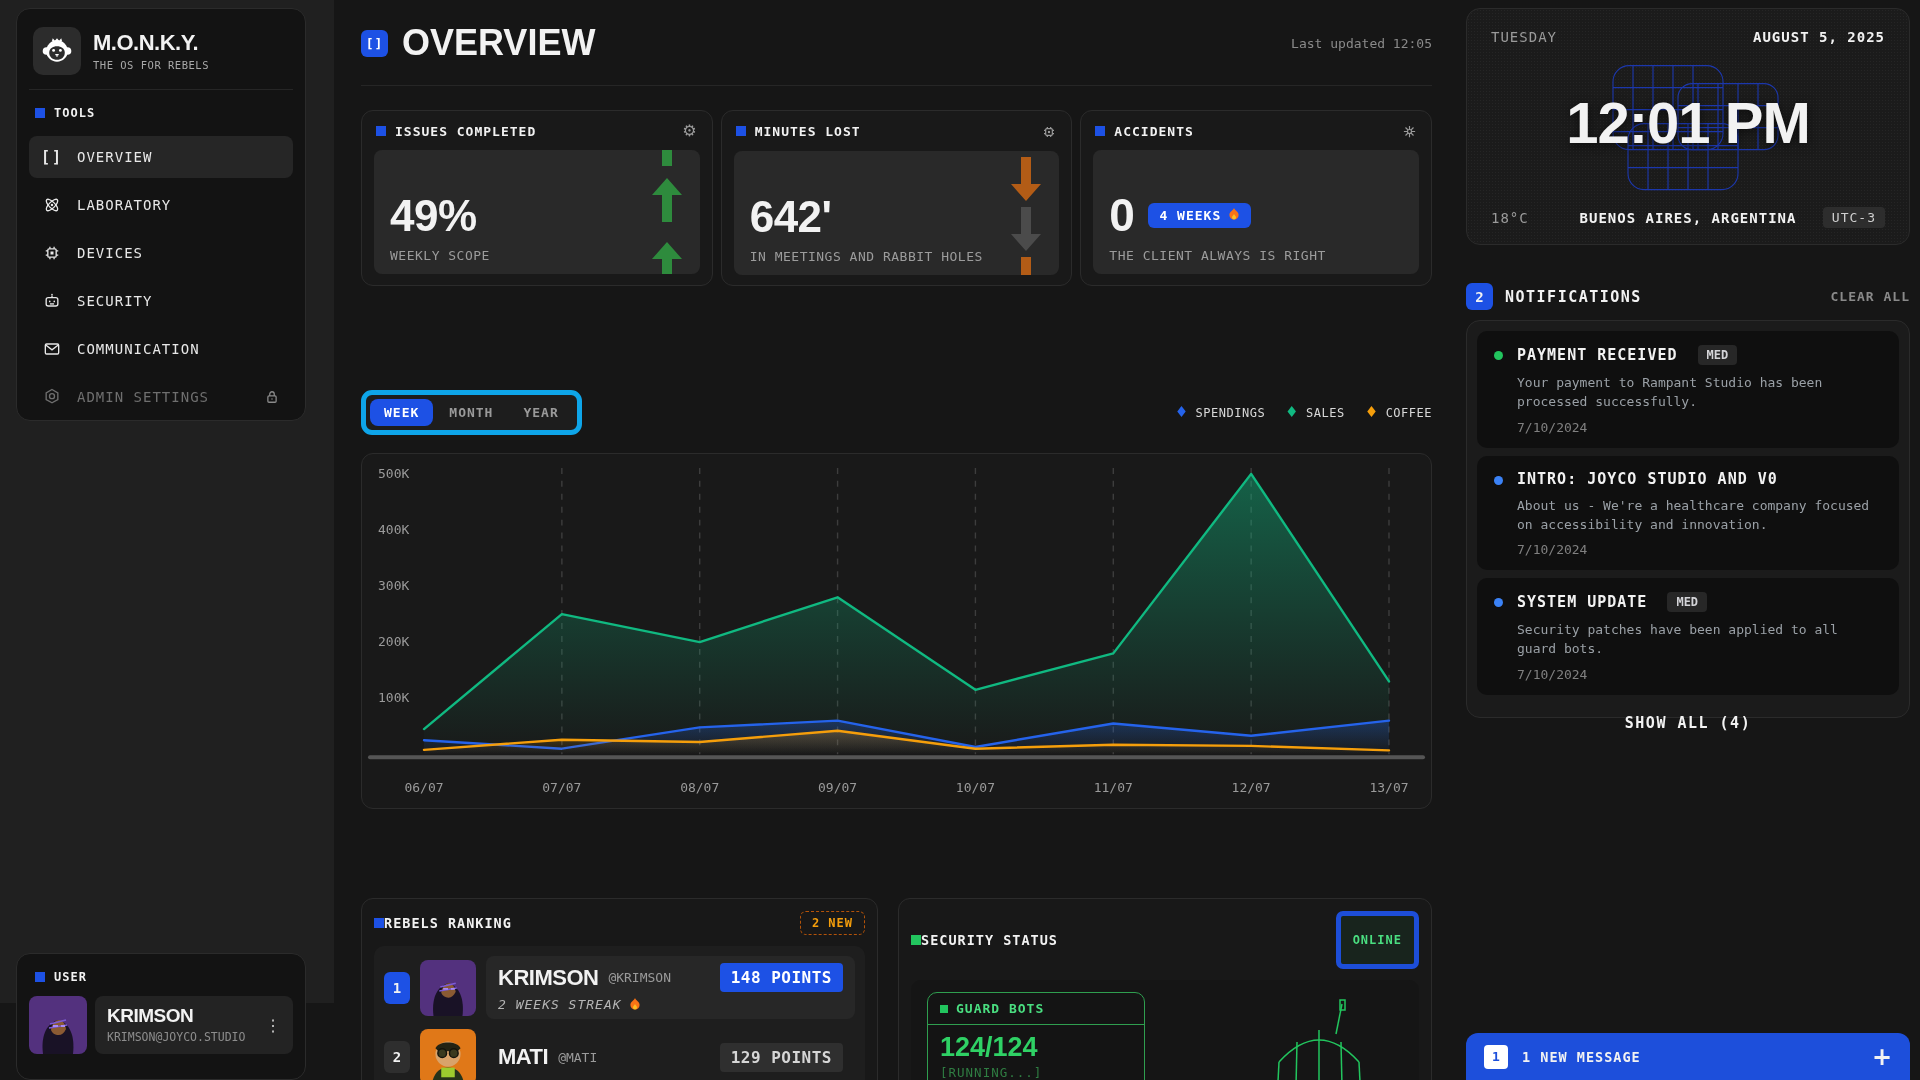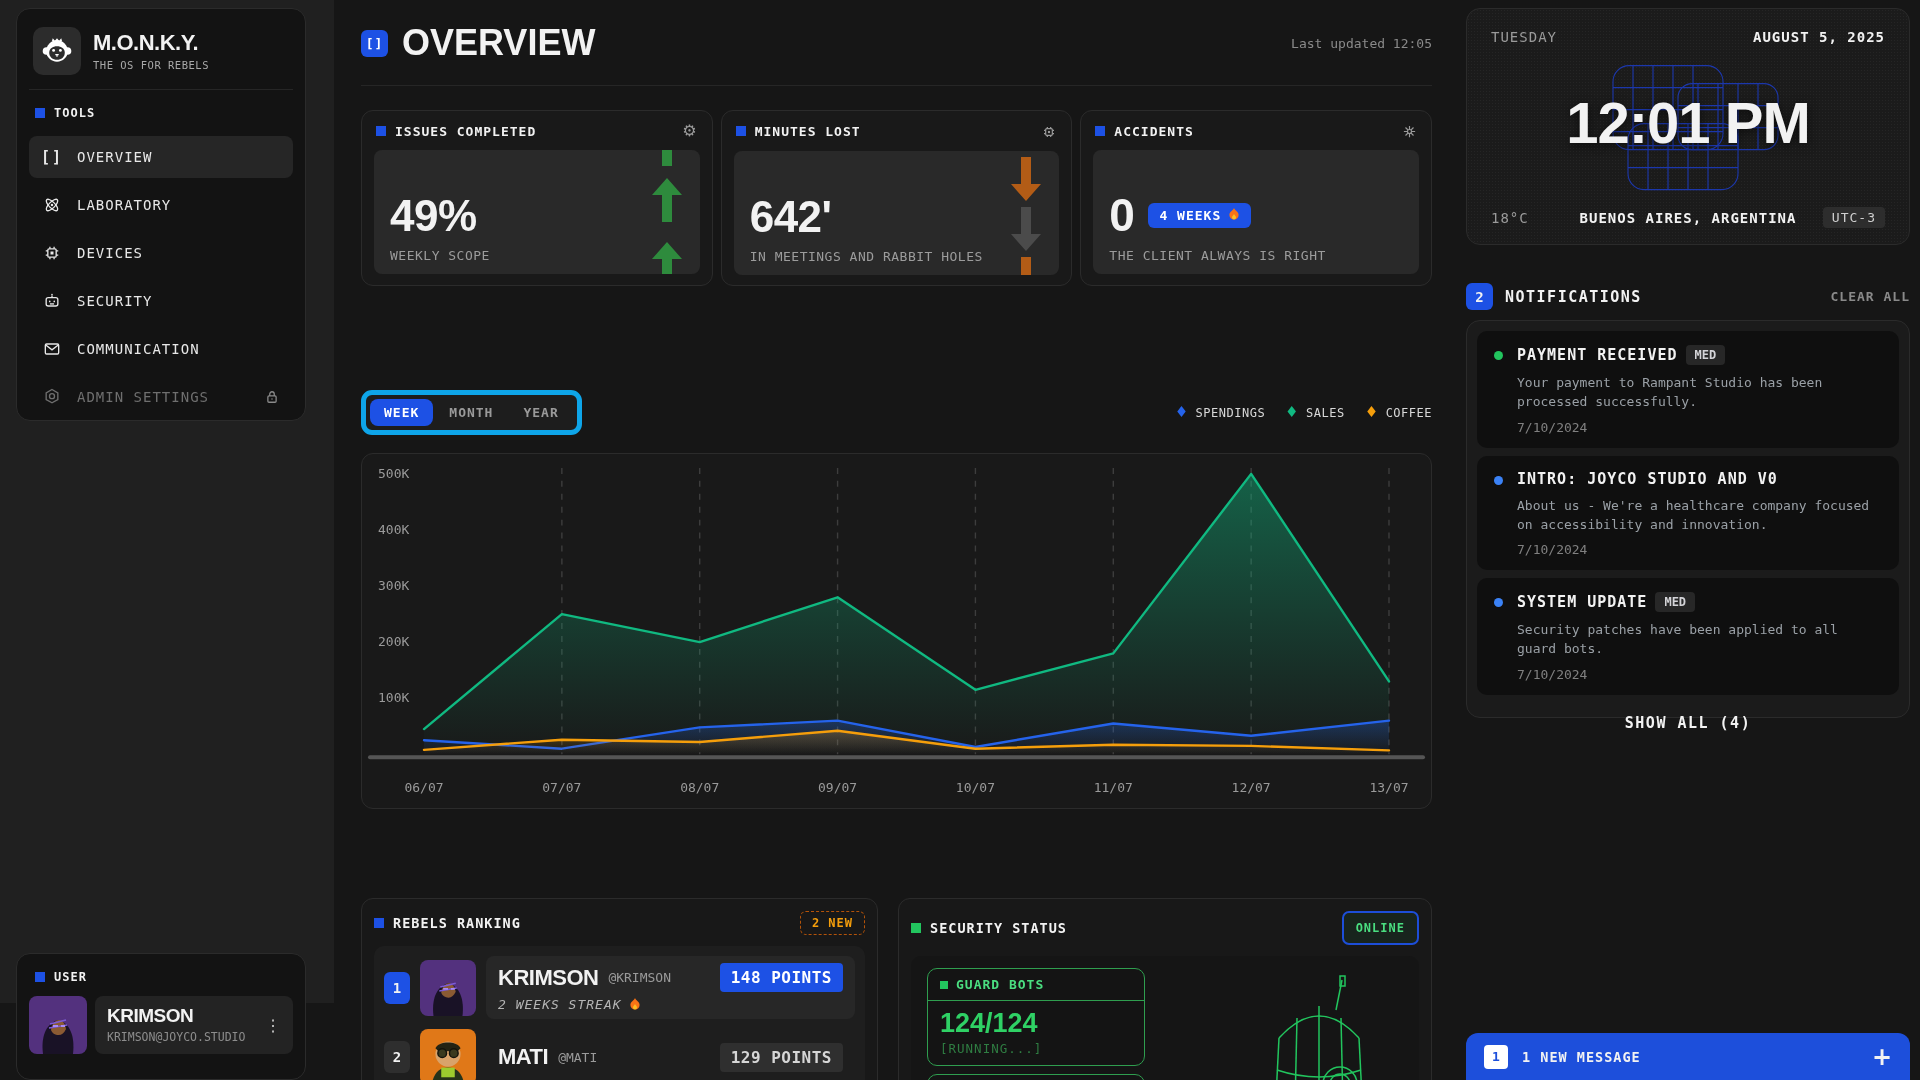--- a/index.html
+++ b/index.html
@@ -64,40 +64,40 @@
   .legend { margin-left:auto; display:flex; gap:20px; align-items:center; }
   .legend-item { display:flex; align-items:center; gap:7px; font-size:12px; letter-spacing:0.5px; color:#d8d8d8; }
   .mk { font-family:"DejaVu Sans", sans-serif; font-size:15px; line-height:1; }
   .mk-blue { color:#2563eb; } .mk-green { color:#10b981; } .mk-orange { color:#f59e0b; }
 
   .chart-card { position:absolute; left:361px; top:453px; width:1071px; height:356px; background:#191919; border:1px solid #2b2b2b; border-radius:12px; overflow:hidden; }
   .chart-card svg { display:block; width:100%; height:100%; }
 
   
   .rank-card { position:absolute; left:361px; top:898px; width:517px; height:260px; background:#181818; border:1px solid #2b2b2b; border-radius:12px; padding:12px; }
-  .card-head { display:flex; align-items:center; gap:9px; font-size:13.5px; font-weight:bold; letter-spacing:1px; }
+  .card-head { display:flex; align-items:center; font-size:13.5px; font-weight:bold; letter-spacing:1px; }
   .new-badge { margin-left:auto; color:#f59e0b; border:1px dashed #b45309; border-radius:6px; font-size:12px; font-weight:bold; padding:4px 11px; letter-spacing:1px; }
   .rank-list { margin-top:11px; background:#1e1e1e; border-radius:10px; padding:10px; }
   .rank-row { display:flex; align-items:center; gap:10px; margin-bottom:10px; }
   .rank-num { width:26px; height:32px; border-radius:6px; display:flex; align-items:center; justify-content:center; font-size:14px; font-weight:bold; flex:none; }
   .rank-num.first { background:#1d51e5; } .rank-num.other { background:#2e2e2e; }
   .rank-avatar { width:56px; height:56px; border-radius:8px; overflow:hidden; flex:none; }
   .rank-info { flex:1; border-radius:8px; padding:7px 12px; align-self:stretch; display:flex; flex-direction:column; justify-content:center; }
   .rank-info.hl { background:#272727; }
   .rank-line { display:flex; align-items:center; gap:10px; }
   .rank-name { font-size:22px; line-height:1; }
   .rank-handle { font-size:13px; color:#9a9a9a; }
   .points-badge { margin-left:auto; font-size:16px; font-weight:bold; border-radius:4px; padding:5px 11px; letter-spacing:0.5px; }
   .points-badge.blue { background:#1d51e5; color:#fff; }
   .points-badge.gray { background:#2f2f2f; color:#d6d6d6; }
   .streak-line { display:flex; align-items:center; gap:7px; font-size:13px; font-style:italic; color:#b5b5b5; margin-top:5px; letter-spacing:1px; }
 
   .sec-card { position:absolute; left:898px; top:898px; width:534px; height:260px; background:#181818; border:1px solid #2b2b2b; border-radius:12px; padding:12px; }
   .green-sq { width:10px; height:10px; background:#22c55e; display:inline-block; flex:none; }
-  .online-badge { margin-left:auto; color:#4ade80; border:2px solid #1d4ed8; background:rgba(34,197,94,0.07); border-radius:7px; font-size:12px; font-weight:bold; padding:8px 12px; letter-spacing:1px; }
+  .online-badge { margin-left:auto; color:#4ade80; border:5px solid #1d4ed8; background:rgba(34,197,94,0.07); border-radius:7px; font-size:12px; font-weight:bold; padding:17px 12px; letter-spacing:1px; }
   .sec-panel { position:relative; margin-top:11px; background:#151515; border-radius:10px; height:182px; overflow:visible; }
   .sec-box { position:absolute; left:16px; width:218px; border:1.5px solid #2f9e4f; border-radius:10px; background:#141414; }
   .sec-box-head { display:flex; align-items:center; gap:8px; padding:8px 12px; border-bottom:1.5px solid #2f9e4f; color:#4ade80; font-size:13px; font-weight:bold; letter-spacing:1px; }
   .sec-box-head .sq { width:8px; height:8px; background:#22c55e; }
   .sec-box-value { padding:7px 12px 2px 12px; font-size:27px; color:#2fd165; letter-spacing:0; }
   .sec-box-state { padding:0 12px 9px 12px; font-size:12.5px; color:#2f7d42; letter-spacing:1px; }
   .robot-wrap { position:absolute; left:330px; top:10px; width:160px; height:230px; }
 
   
   .clock-card { position:absolute; left:1466px; top:8px; width:444px; height:237px; background:#1b1b1b; border:1px solid #2b2b2b; border-radius:14px; padding:20px 24px;
@@ -114,21 +114,21 @@
   .clock-tz { margin-left:auto; background:#2d2d2d; border-radius:4px; padding:3px 9px; color:#cfcfcf; font-size:13px; }
 
   .notif-head { position:absolute; left:1466px; top:283px; width:444px; display:flex; align-items:center; }
   .notif-count { width:27px; height:27px; background:#1d51e5; border-radius:6px; display:flex; align-items:center; justify-content:center; font-size:14px; font-weight:bold; }
   .notif-title { margin-left:12px; font-size:15px; font-weight:bold; letter-spacing:1.5px; }
   .notif-clear { margin-left:auto; color:#8a8a8a; font-size:13px; font-weight:bold; letter-spacing:1px; cursor:pointer; }
   .notif-panel { position:absolute; left:1466px; top:320px; width:444px; height:398px; background:#1b1b1b; border:1px solid #2b2b2b; border-radius:14px; padding:10px; }
   .notif-item { position:relative; background:#0f0f0f; border-radius:10px; padding:14px 16px 13px 40px; margin-bottom:8px; }
   .notif-dot { position:absolute; left:17px; top:20px; width:9px; height:9px; border-radius:50%; }
   .dot-green { background:#22c55e; } .dot-blue { background:#3b82f6; }
-  .ni-title-row { display:flex; align-items:center; gap:8px; }
+  .ni-title-row { display:flex; align-items:center; gap:20px; }
   .ni-title { font-size:15px; font-weight:bold; letter-spacing:1px; }
   .ni-badge { background:#272727; color:#d4d4d8; font-size:12px; font-weight:bold; border-radius:4px; padding:3px 9px; }
   .ni-body { margin-top:9px; font-size:13px; line-height:1.45; color:#9aa0a6; }
   .ni-date { margin-top:8px; font-size:13px; color:#808080; }
   .show-all { text-align:center; font-size:15px; font-weight:bold; letter-spacing:1.5px; padding:11px 0 4px 0; cursor:pointer; }
 
   .msg-bar { position:absolute; left:1466px; top:1033px; width:444px; height:47px; background:#1d4fdb; border-radius:12px 12px 0 0; display:flex; align-items:center; padding:0 18px; cursor:pointer; }
   .msg-count { width:24px; height:24px; background:#fff; color:#1d4fdb; border-radius:4px; display:flex; align-items:center; justify-content:center; font-size:13px; font-weight:bold; }
   .msg-label { margin-left:14px; font-size:13.5px; font-weight:bold; letter-spacing:1px; }
   .msg-plus { margin-left:auto; font-size:24px; font-weight:bold; line-height:1; font-family:"DejaVu Sans", sans-serif; }

